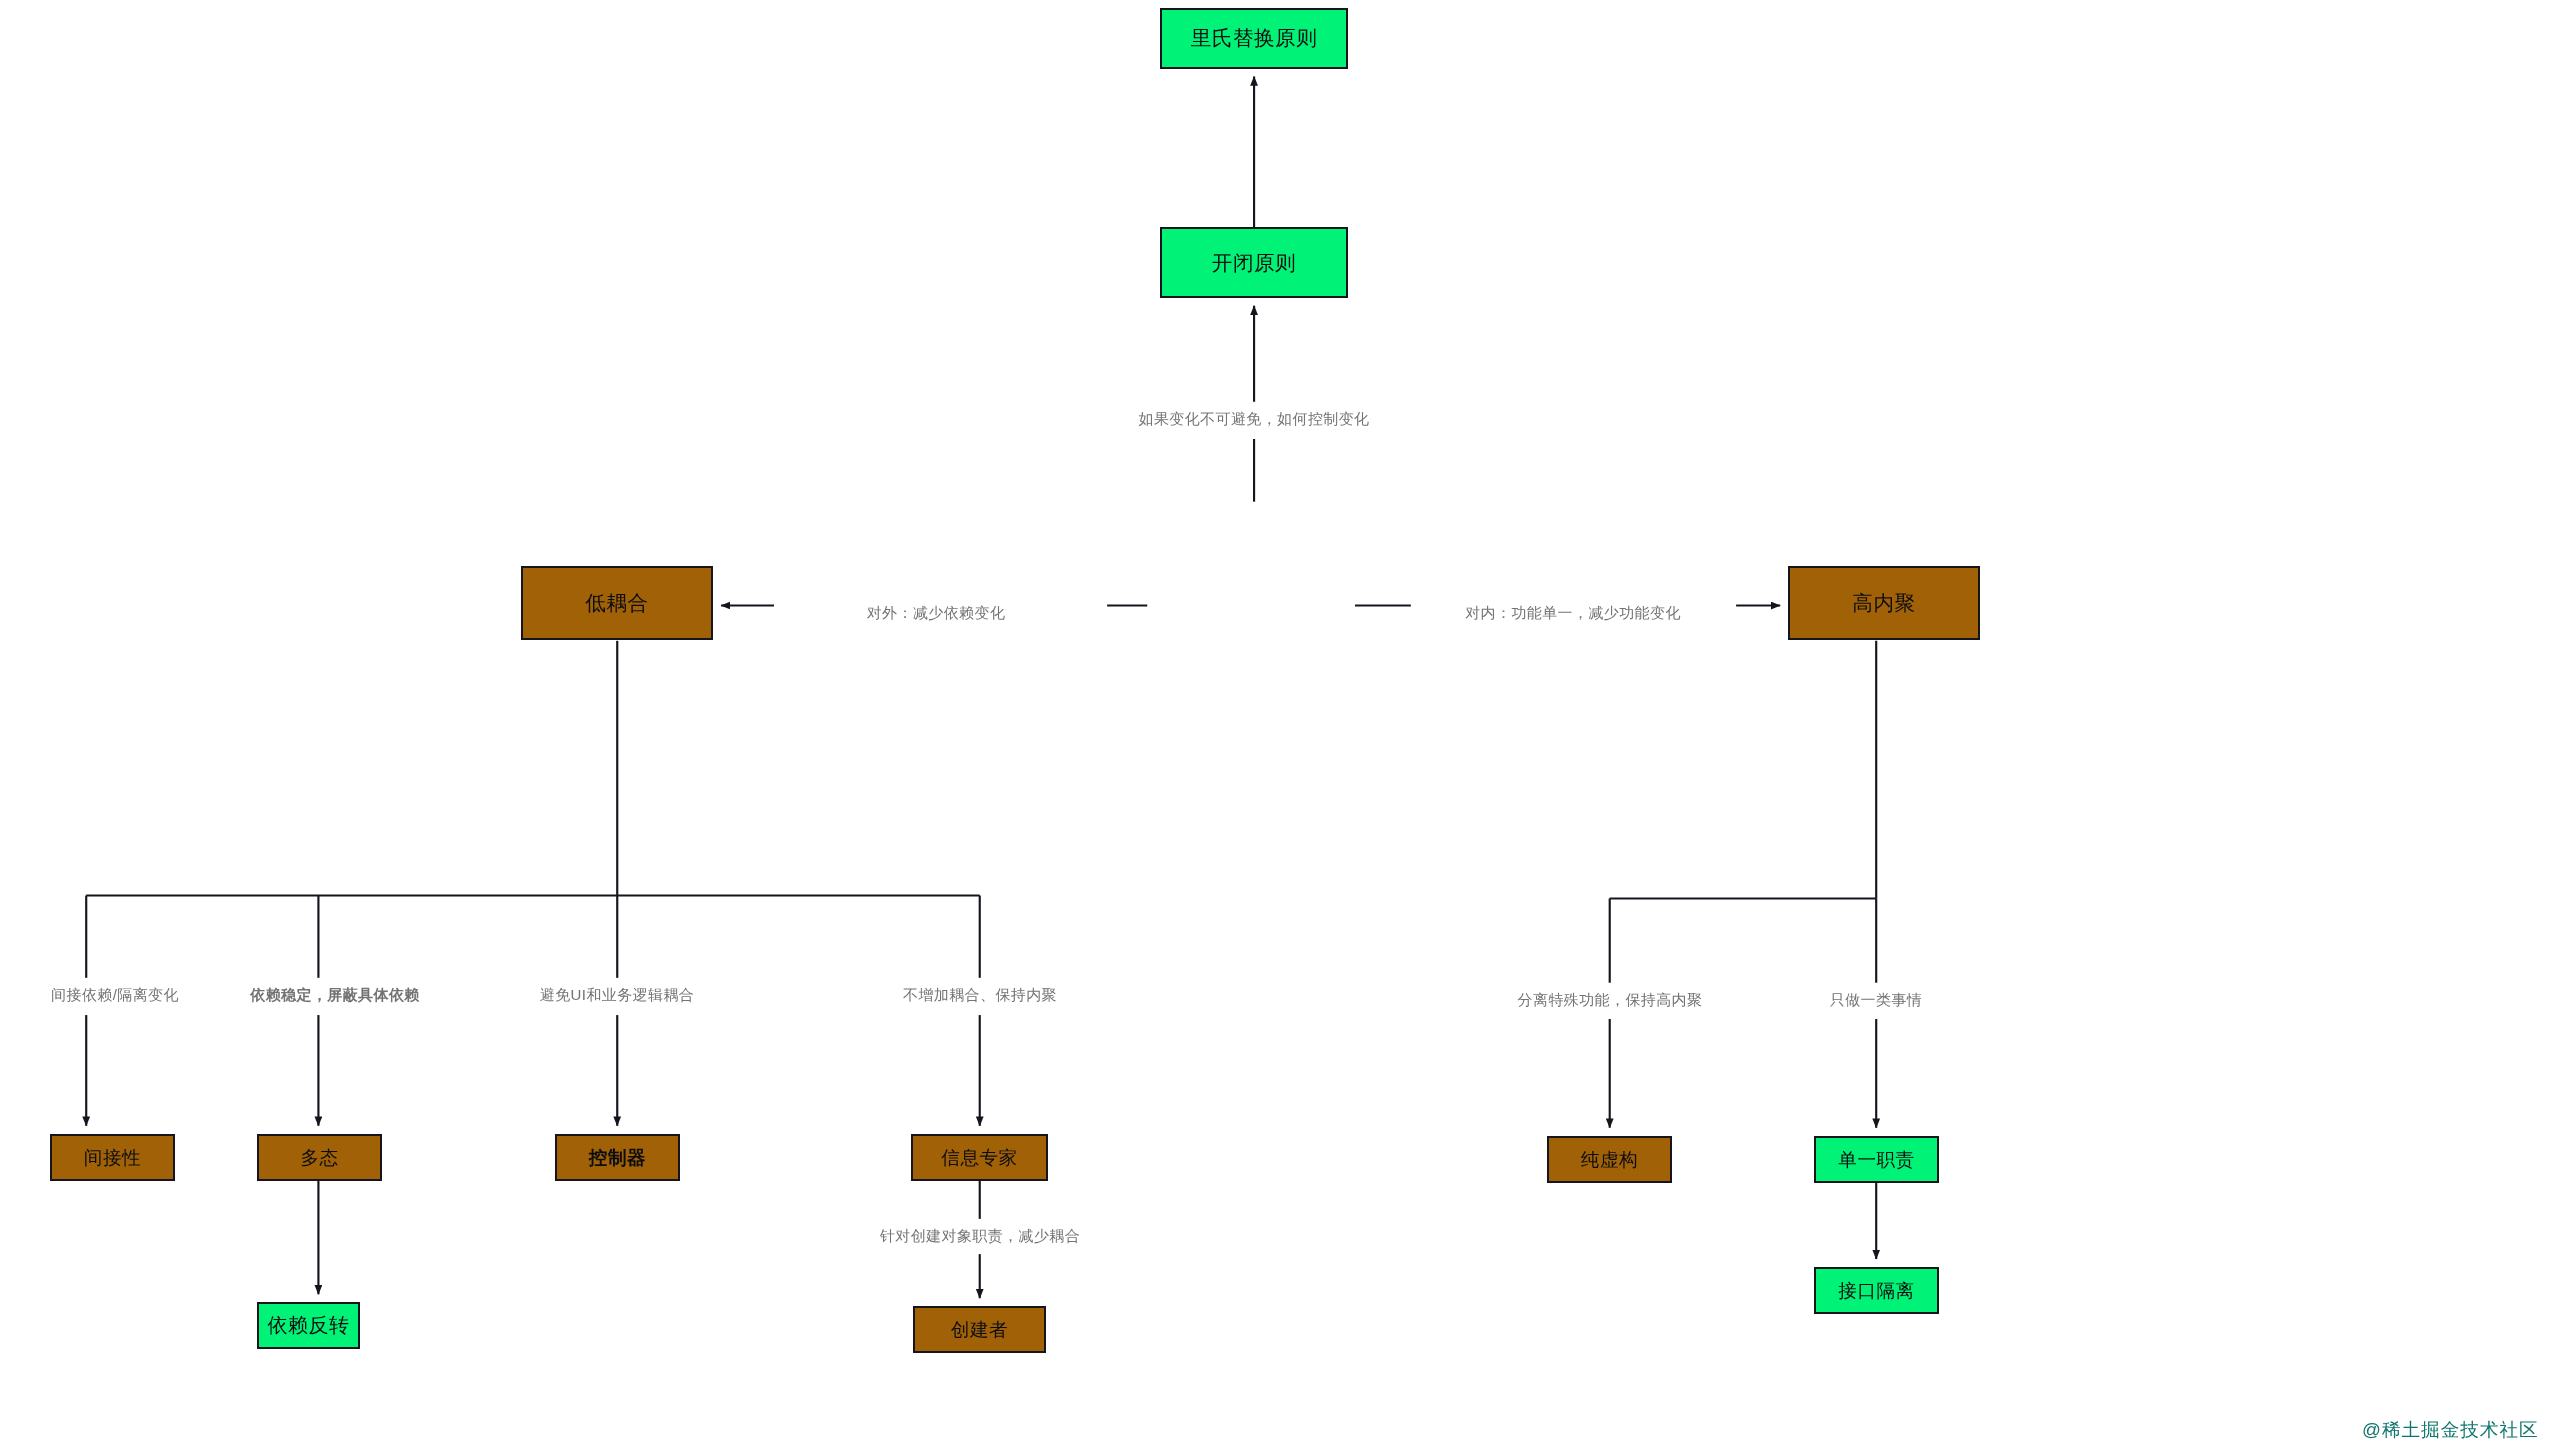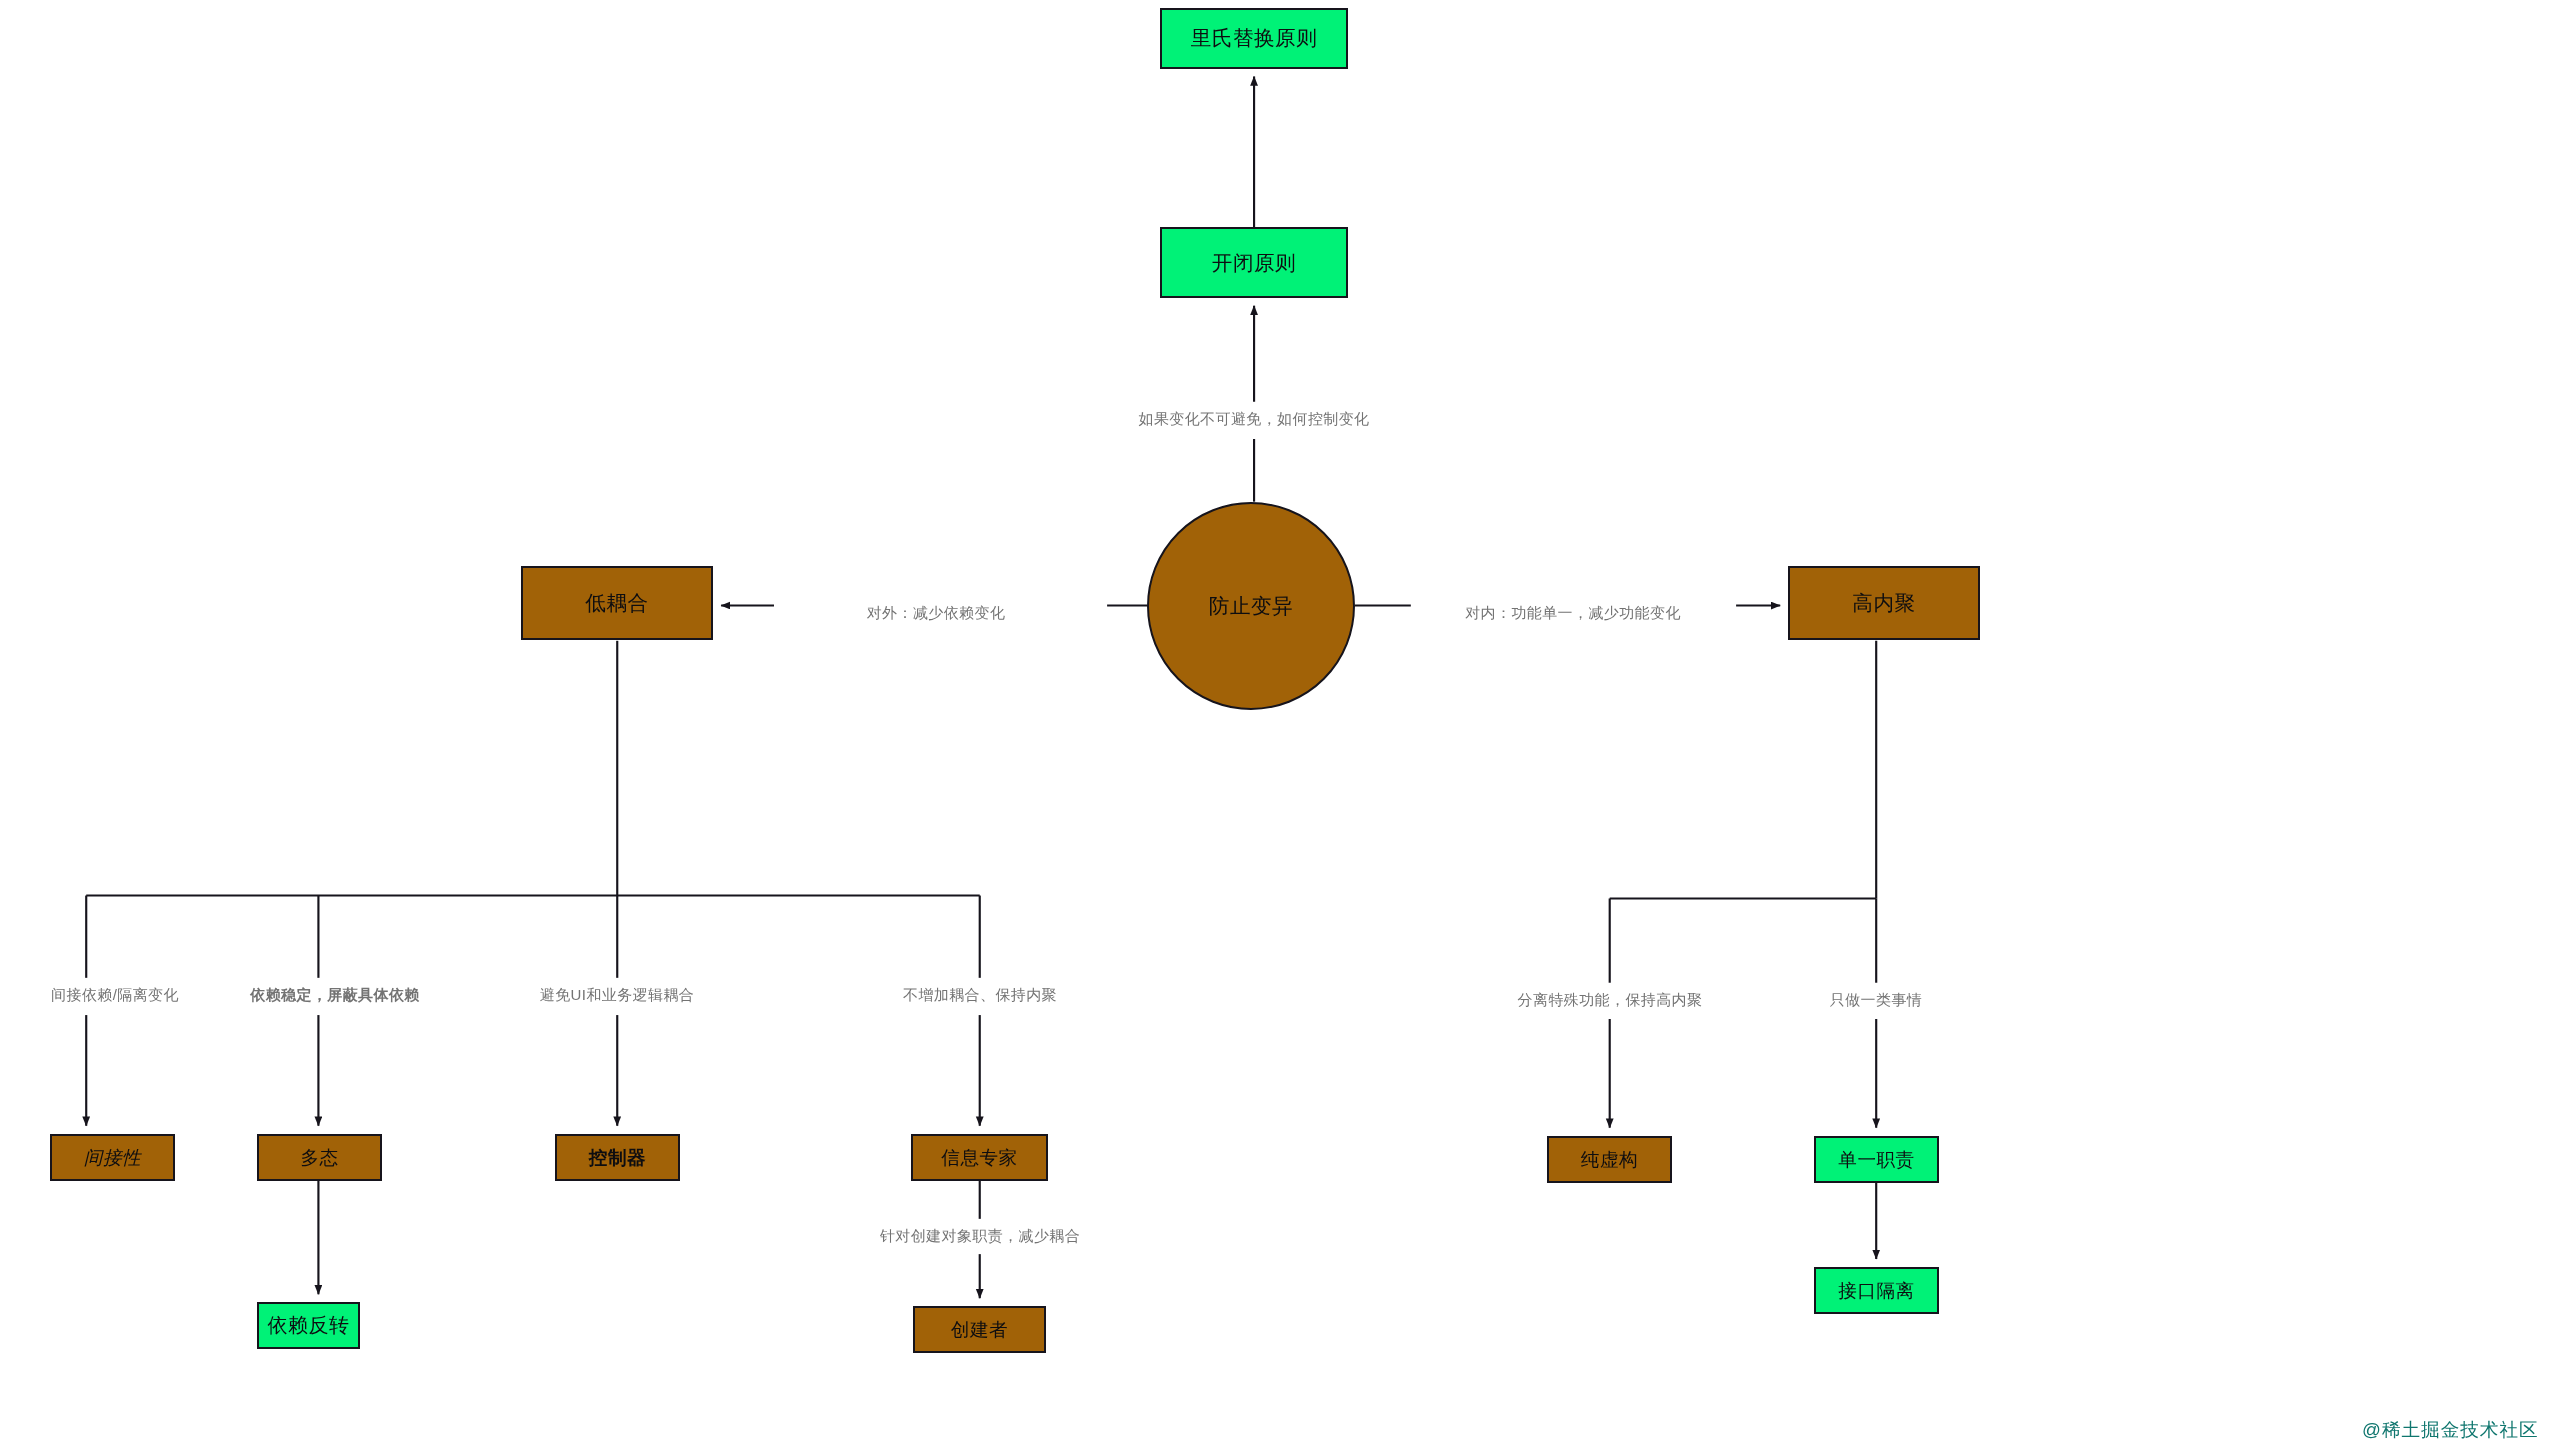--- a/index.html
+++ b/index.html
@@ -118,33 +118,30 @@
   </svg>
 
   <div class="node green" style="left:1160px; top:7.8px; width:188px; height:61px;">
     <span>里氏替换原则</span>
   </div>
 
   <div class="node green" style="left:1160px; top:227px; width:188px; height:71px;">
     <span>开闭原则</span>
   </div>
 
-  <div class="node pink circle" style="left:1147px; top:502px; width:208px; height:208px;">
-    <span>防止变异</span>
-  </div>
 
   <div class="node pink" style="left:521px; top:566px; width:192px; height:74px;">
     <span>低耦合</span>
   </div>
 
   <div class="node pink" style="left:1788px; top:566px; width:192px; height:74px;">
     <span>高内聚</span>
   </div>
 
-  <div class="node pink" style="left:50px; top:1134px; width:125px; height:47px; font-size:18.6px;font-style:italic;">
+  <div class="node pink" style="left:50px; top:1134px; width:125px; height:47px; font-size:18.6px;">
     <span>间接性</span>
   </div>
 
   <div class="node pink" style="left:257px; top:1134px; width:125px; height:47px; font-size:18.6px;">
     <span>多态</span>
   </div>
 
   <div class="node pink" style="left:555px; top:1134px; width:125px; height:47px; font-size:18.6px;font-weight:bold;">
     <span>控制器</span>
   </div>

